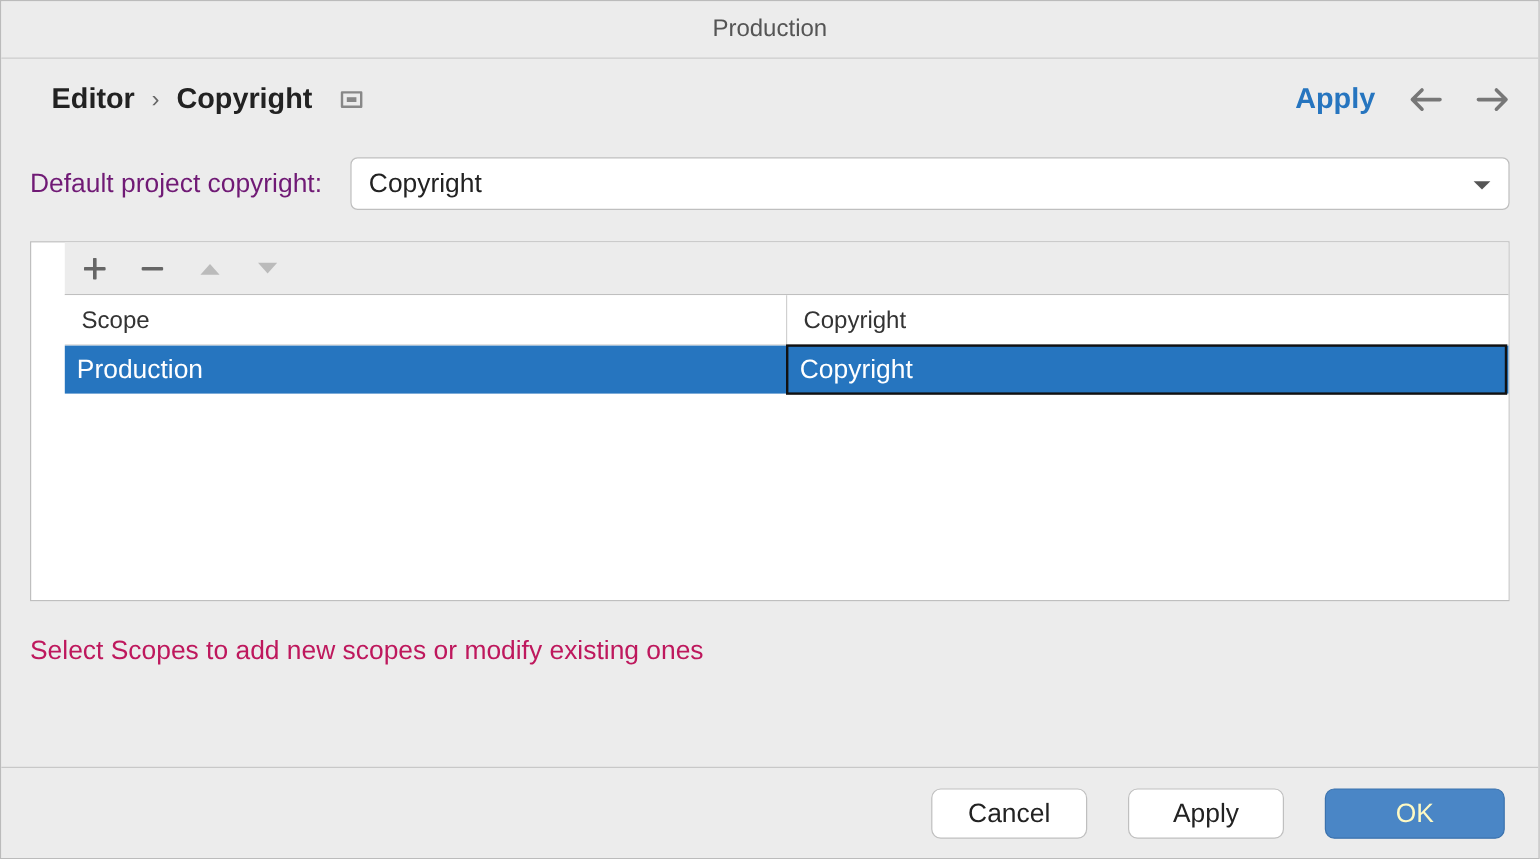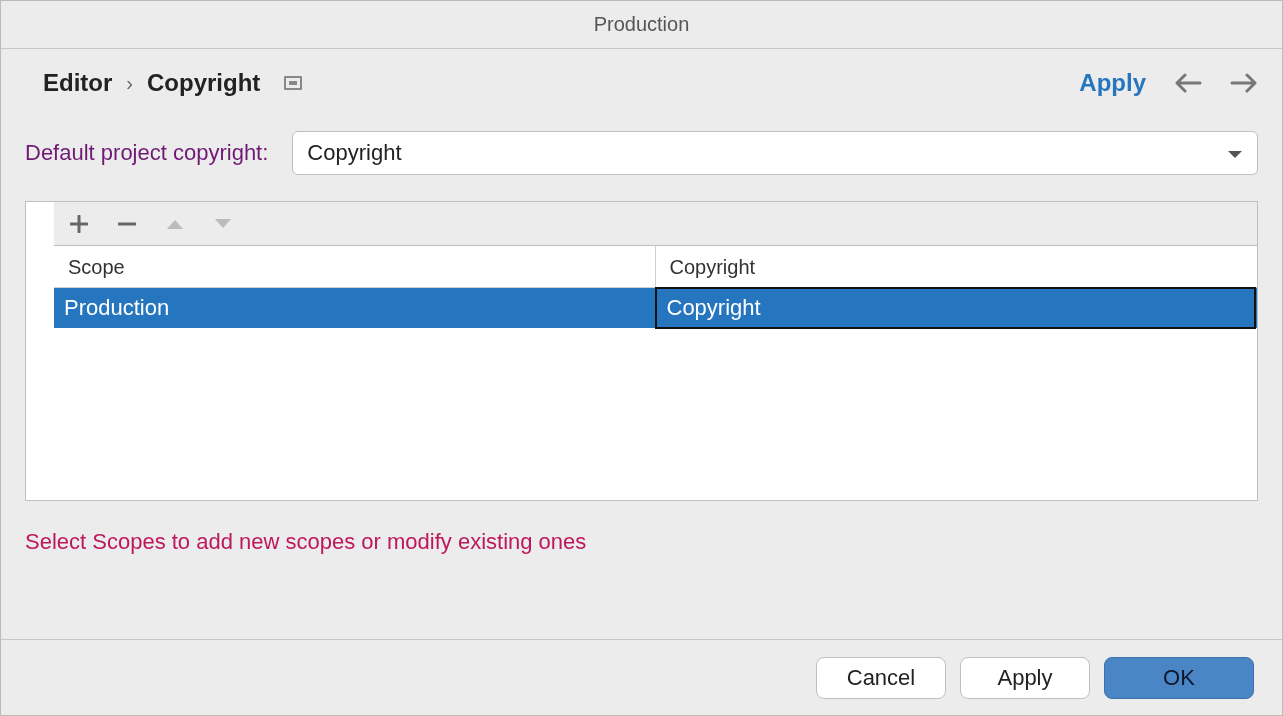--- a/index.html
+++ b/index.html
@@ -172,42 +172,42 @@
       color: #be185d;
       cursor: pointer;
     }
     .spacer { flex: 1; }
     .footer {
       border-top: 1px solid #c8c8c8;
       height: 76px;
       display: flex;
       align-items: center;
       justify-content: flex-end;
-      gap: 14px;
+      gap: 34px;
       padding: 0 28px;
       background: #ececec;
     }
     .btn {
       height: 42px;
       min-width: 130px;
       border: 1px solid #bfbfbf;
       border-radius: 8px;
       background: #fff;
       font-size: 22px;
       color: #222;
       display: flex;
       align-items: center;
       justify-content: center;
       cursor: pointer;
       padding: 0 20px;
     }
     .btn.primary {
       background: #4a86c6;
       border-color: #3b72ad;
-      color: #0f172a;
+      color: #fef9c3;
       min-width: 150px;
     }
   </style>
 </head>
 <body>
 
 <div class="titlebar">
   <span>Production</span>
 </div>
 

